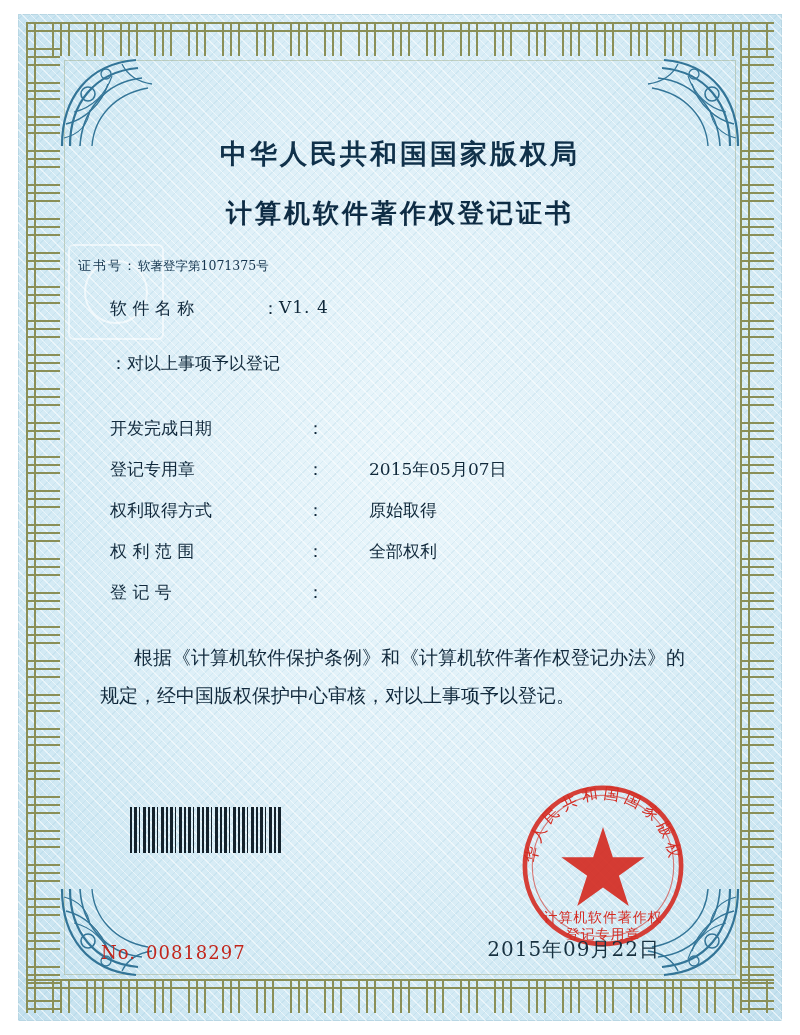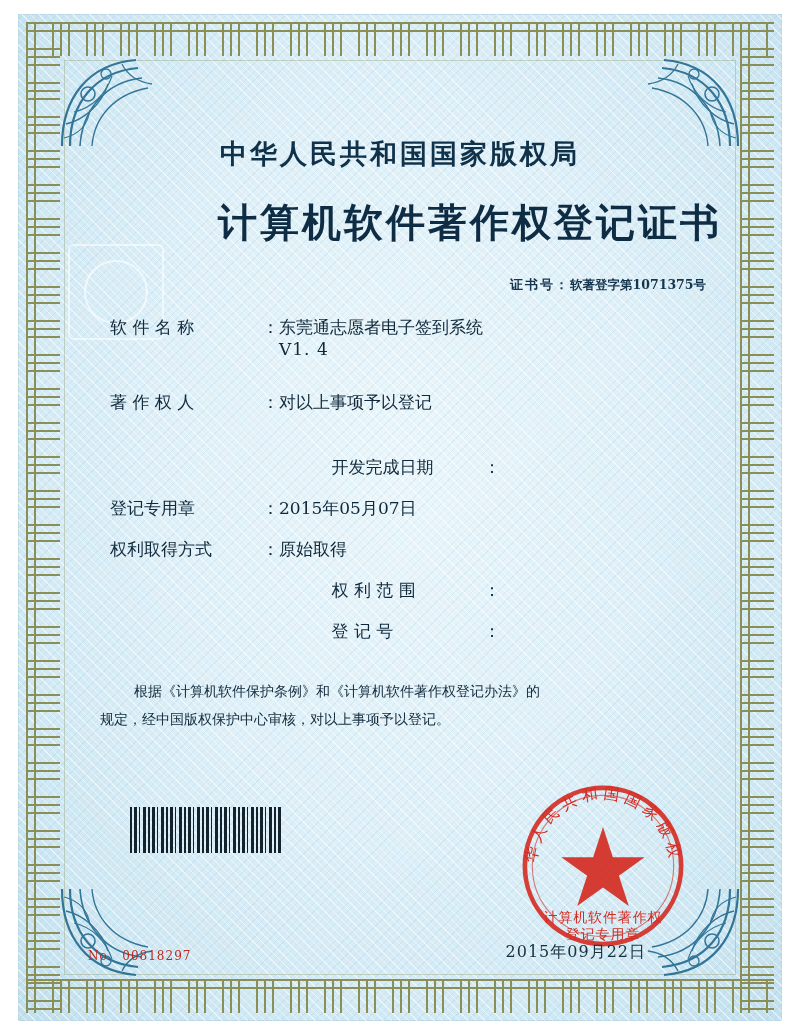--- a/index.html
+++ b/index.html
@@ -101,37 +101,36 @@
   .title-main {
     text-align: center;
     font-size: 27px;
     letter-spacing: 3px;
     color: #10314a;
     font-weight: 700;
     margin-top: 52px;
     font-family: "DejaVu Serif", serif;
   }
   .title-sub {
-    text-align: right;
-    font-size: 39px;
+    text-align: center;
+    font-size: 26px;
     letter-spacing: 3px;
     color: #0e2c44;
     font-weight: 700;
     margin-top: 24px;
     font-family: Liberation Sans, sans-serif;
   }
 
   .cert-no {
-    text-align: right;
+    text-align: left;
     margin-top: 26px;
     padding-right: 16px;
     font-size: 13px;
     color: #15354e;
     font-family: "DejaVu Serif", serif;
-    font-weight: bold;
   }
   .cert-no .lbl { letter-spacing: 2px; }
   .cert-no .val { font-size: 12.5px; }
 
   
   .watermark {
     position: absolute;
     left: 50px;
     top: 230px;
     width: 92px;
@@ -152,46 +151,45 @@
     margin-top: 22px;
     padding-left: 32px;
   }
   .field-row {
     display: flex;
     align-items: flex-start;
     margin-bottom: 20px;
     font-size: 17px;
     color: #11293c;
     font-family: "DejaVu Serif", serif;
-    justify-content: center;
   }
   .field-label {
     width: 152px;
     flex: 0 0 152px;
     color: #11293c;
     white-space: pre;
   }
   .field-colon {
     flex: 0 0 12px;
     text-align: left;
   }
   .field-value {
     flex: 1;
     color: #10283a;
   }
   .field-value .line2 { display: block; letter-spacing: 1px; }
 
   .gap-1 { height: 22px; }
   .gap-2 { height: 12px; }
 
-  .field-row.compact { margin-bottom: 18px; }
+  .field-row.compact { margin-bottom: 18px; gap: 45px; }
 
   .para {
     margin-top: 34px;
-    font-size: 14px;
+    font-size: 19px;
     line-height: 2.0;
     color: #11293c;
     font-family: "DejaVu Serif", serif;
     padding: 0 18px 0 22px;
     text-align: justify;
   }
   .para .indent { display: inline-block; width: 34px; }
 
   
   .barcode {
@@ -214,34 +212,34 @@
     position: absolute;
     right: 86px;
     bottom: 62px;
     width: 186px;
     height: 186px;
   }
   .seal svg { width: 100%; height: 100%; display: block; }
 
   .serial {
     position: absolute;
-    left: 70px;
+    left: 83px;
     bottom: 58px;
-    font-size: 12px;
+    font-size: 18px;
     color: #c2261c;
     font-family: "DejaVu Serif", serif;
     letter-spacing: 1px;
   }
   .serial .no-label { margin-right: 10px; }
 
   .issue-date {
     position: absolute;
-    right: 136px;
+    right: 122px;
     bottom: 58px;
-    font-size: 16px;
+    font-size: 20px;
     color: #17303f;
     font-family: "DejaVu Serif", serif;
     letter-spacing: 1px;
   }
 </style>
 </head>
 <body>
 
 <div class="page">
   <div class="cert">
@@ -327,29 +325,27 @@
       <div class="cert-no">
         <span class="lbl">证书号：</span><span class="val">软著登字第1071375号</span>
       </div>
 
       <div class="fields">
 
         <div class="field-row">
           <span class="field-label">软 件 名 称</span>
           <span class="field-colon">：</span>
           <span class="field-value">
-            <span>东莞通志愿者电子签到系统</span>
             <span class="line2">V1. 4</span>
           </span>
         </div>
 
         <div class="gap-2"></div>
 
         <div class="field-row">
-          <span class="field-label">著 作 权 人</span>
           <span class="field-colon">：</span>
           <span class="field-value">对以上事项予以登记</span>
         </div>
 
         <div class="gap-1"></div>
 
         <div class="field-row compact">
           <span class="field-label">开发完成日期</span>
           <span class="field-colon">：</span>
         </div>
@@ -362,20 +358,21 @@
 
         <div class="field-row compact">
           <span class="field-label">权利取得方式</span>
           <span class="field-colon">：</span>
           <span class="field-value">原始取得</span>
         </div>
 
         <div class="field-row compact">
           <span class="field-label">权 利 范 围</span>
           <span class="field-colon">：</span>
+          <span class="field-value">全部权利</span>
         </div>
 
         <div class="field-row compact">
           <span class="field-label">登 记 号</span>
           <span class="field-colon">：</span>
         </div>
 
       </div>
 
       <div class="para">

